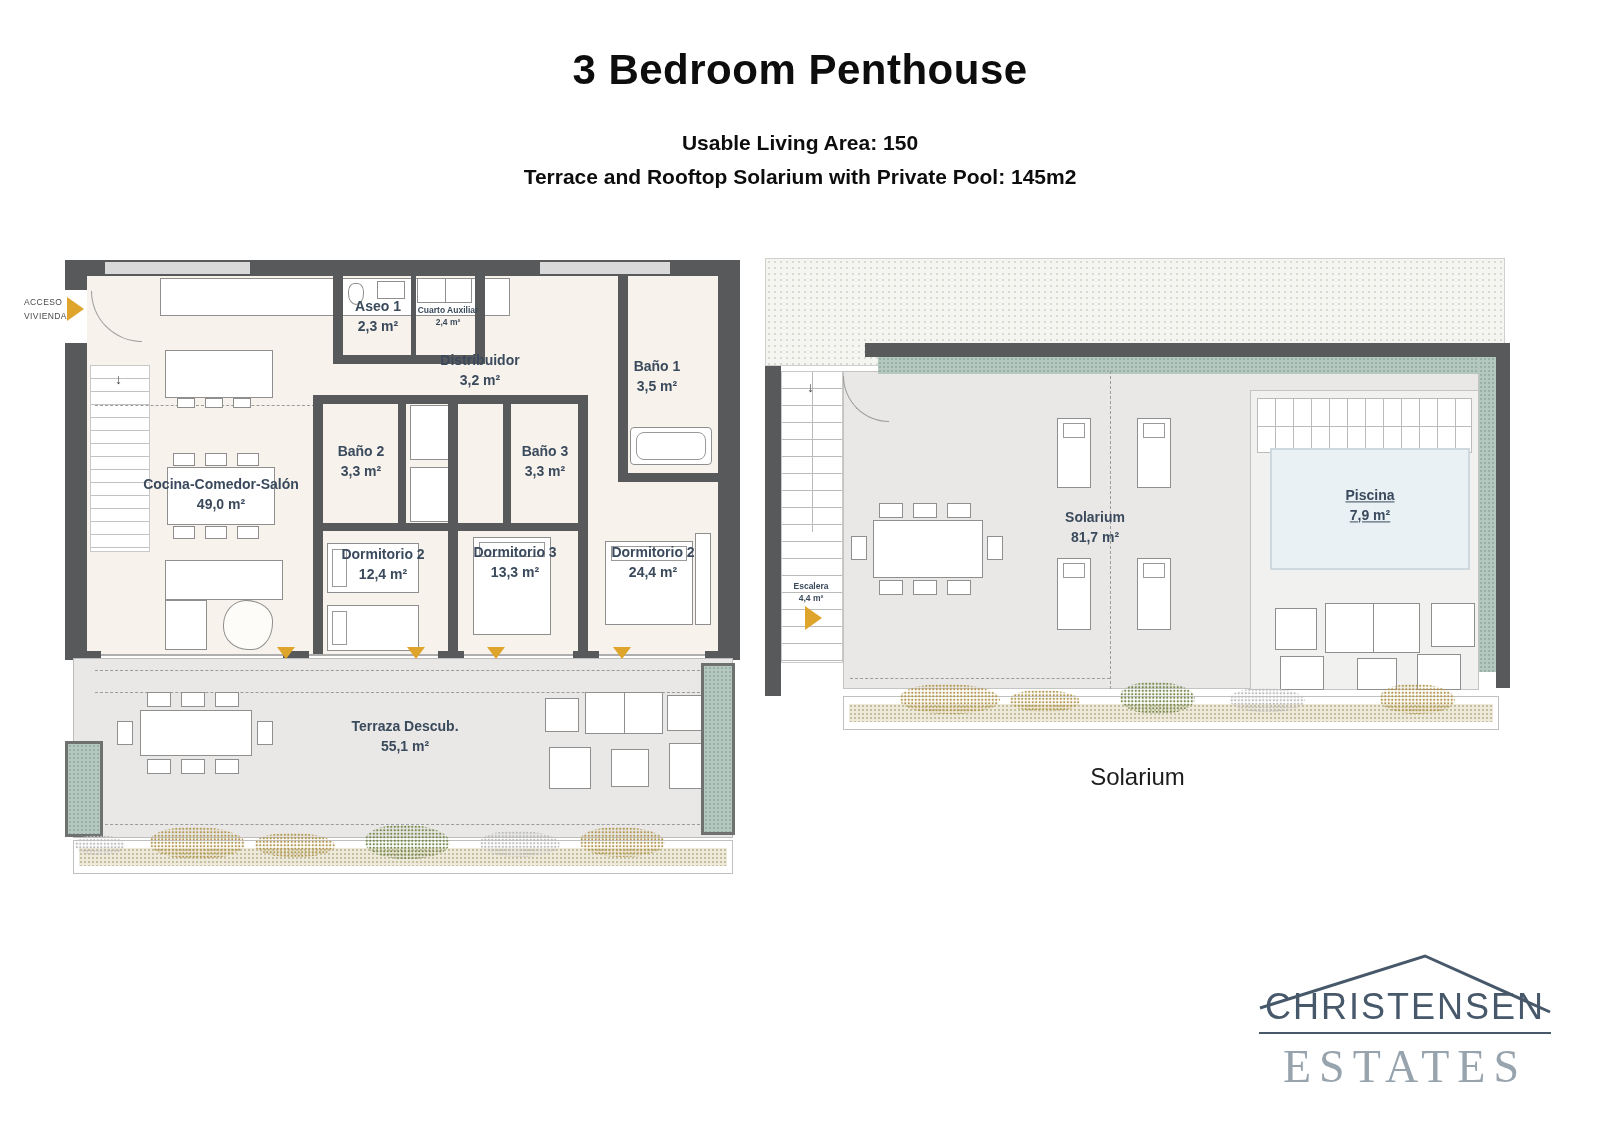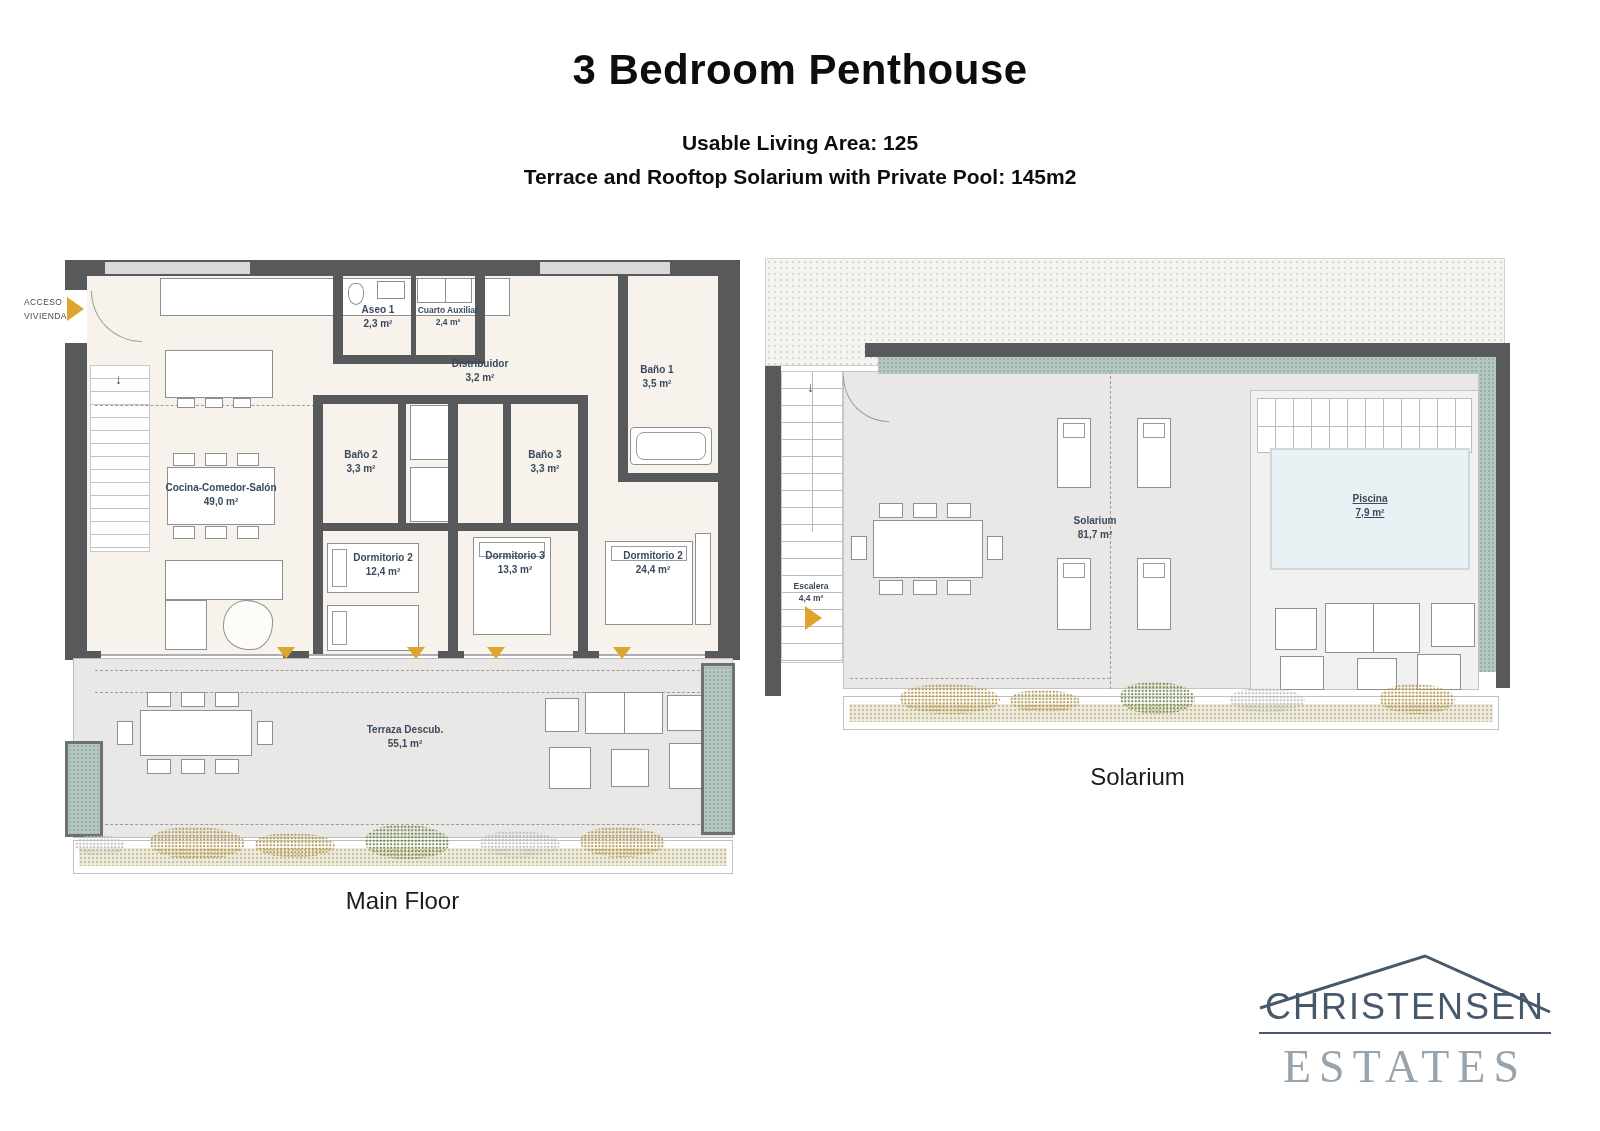--- a/index.html
+++ b/index.html
@@ -16,21 +16,21 @@
   .plan{position:absolute;}
   .wall{position:absolute;background:#58595b;}
   .floor{position:absolute;background:#f7f3ec;}
   .furn{position:absolute;background:#fff;border:1px solid #8f8f8f;box-sizing:border-box;}
   .split-v{position:absolute;left:50%;top:0;bottom:0;width:1px;background:#8f8f8f;}
   .pillow{position:absolute;left:5px;right:5px;top:4px;height:13px;border:1px solid #9a9a9a;}
   .pillow-left{position:absolute;left:4px;top:5px;bottom:5px;width:13px;border:1px solid #9a9a9a;}
   .dashedh{position:absolute;border-top:1px dashed #9b9b9b;}
   .dashedv{position:absolute;border-left:1px dashed #9b9b9b;}
   .room-label{position:absolute;transform:translate(-50%,-50%);text-align:center;
-         color:#3a4a5c;font-weight:700;font-size:10px;line-height:1.4;white-space:nowrap;z-index:40;}
+         color:#3a4a5c;font-weight:700;font-size:14px;line-height:1.4;white-space:nowrap;z-index:40;}
   .room-label span{display:block;}
   .plan-caption{position:absolute;left:0;right:0;text-align:center;font-size:24px;
          font-weight:400;color:#1c1c1c;}
   .tri-down{position:absolute;width:0;height:0;border-left:9px solid transparent;
          border-right:9px solid transparent;border-top:12px solid #dfa42b;z-index:30;}
   .tri-right{position:absolute;width:0;height:0;border-top:12px solid transparent;
          border-bottom:12px solid transparent;border-left:17px solid #dfa42b;z-index:30;}
   .stipple-beige{background-color:#eeeadb;background-image:radial-gradient(#c6bf9f .8px,transparent .95px);background-size:4px 4px;}
   .stipple-teal{background-color:#b5c8bf;background-image:radial-gradient(#9ab0a6 .8px,transparent .95px);background-size:4px 4px;}
   .stipple-gravel{background-color:#f4f4f1;background-image:radial-gradient(#d9d9d3 .9px,transparent 1.05px);background-size:6px 6px;}
@@ -58,21 +58,21 @@
   .logo-line2{position:absolute;left:0;right:0;top:92px;font-family:"Liberation Serif",serif;
          font-size:46px;color:#97a3ad;letter-spacing:8px;}
 </style>
 </head>
 <body>
 
 <div id="screen">
 
   <div class="title">3 Bedroom Penthouse</div>
   <div class="subtitles">
-    <div>Usable Living Area: 125</div>
+    <div>Usable Living Area: 150</div>
     <div>Terrace and Rooftop Solarium with Private Pool: 145m2</div>
   </div>
 
   <div class="access-label">
     <span>ACCESO</span>
     <span>VIVIENDA</span>
   </div>
 
   <div class="plan" style="left:65px;top:255px;width:675px;height:690px;">
 
@@ -239,21 +239,20 @@
     </div>
     <div class="room-label" style="left:588px;top:308px;">
       <span>Dormitorio 2</span>
         <span>24,4 m²</span>
     </div>
     <div class="room-label" style="left:340px;top:482px;">
       <span>Terraza Descub.</span>
         <span>55,1 m²</span>
     </div>
 
-    <div class="plan-caption" style="top:632px;">Main Floor</div>
   </div>
 
   <div class="plan" style="left:765px;top:258px;width:745px;height:560px;">
 
     <div class="stipple-gravel" style="position:absolute;left:0;top:0;width:740px;height:108px;border:1px solid #d0d0ce;box-sizing:border-box;"></div>
 
     <div style="position:absolute;left:78px;top:113px;width:636px;height:318px;background:#e9e8e6;border:1px solid #c4c4c2;box-sizing:border-box;"></div>
 
     <div class="wall" style="left:100px;top:85px;width:645px;height:14px;"></div>
     <div class="wall" style="left:731px;top:85px;width:14px;height:345px;"></div>

